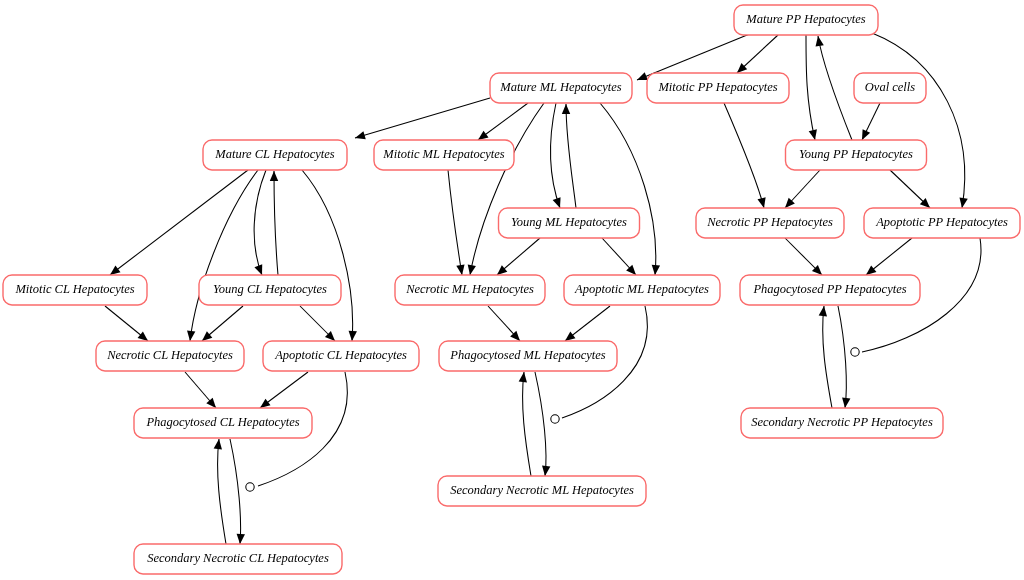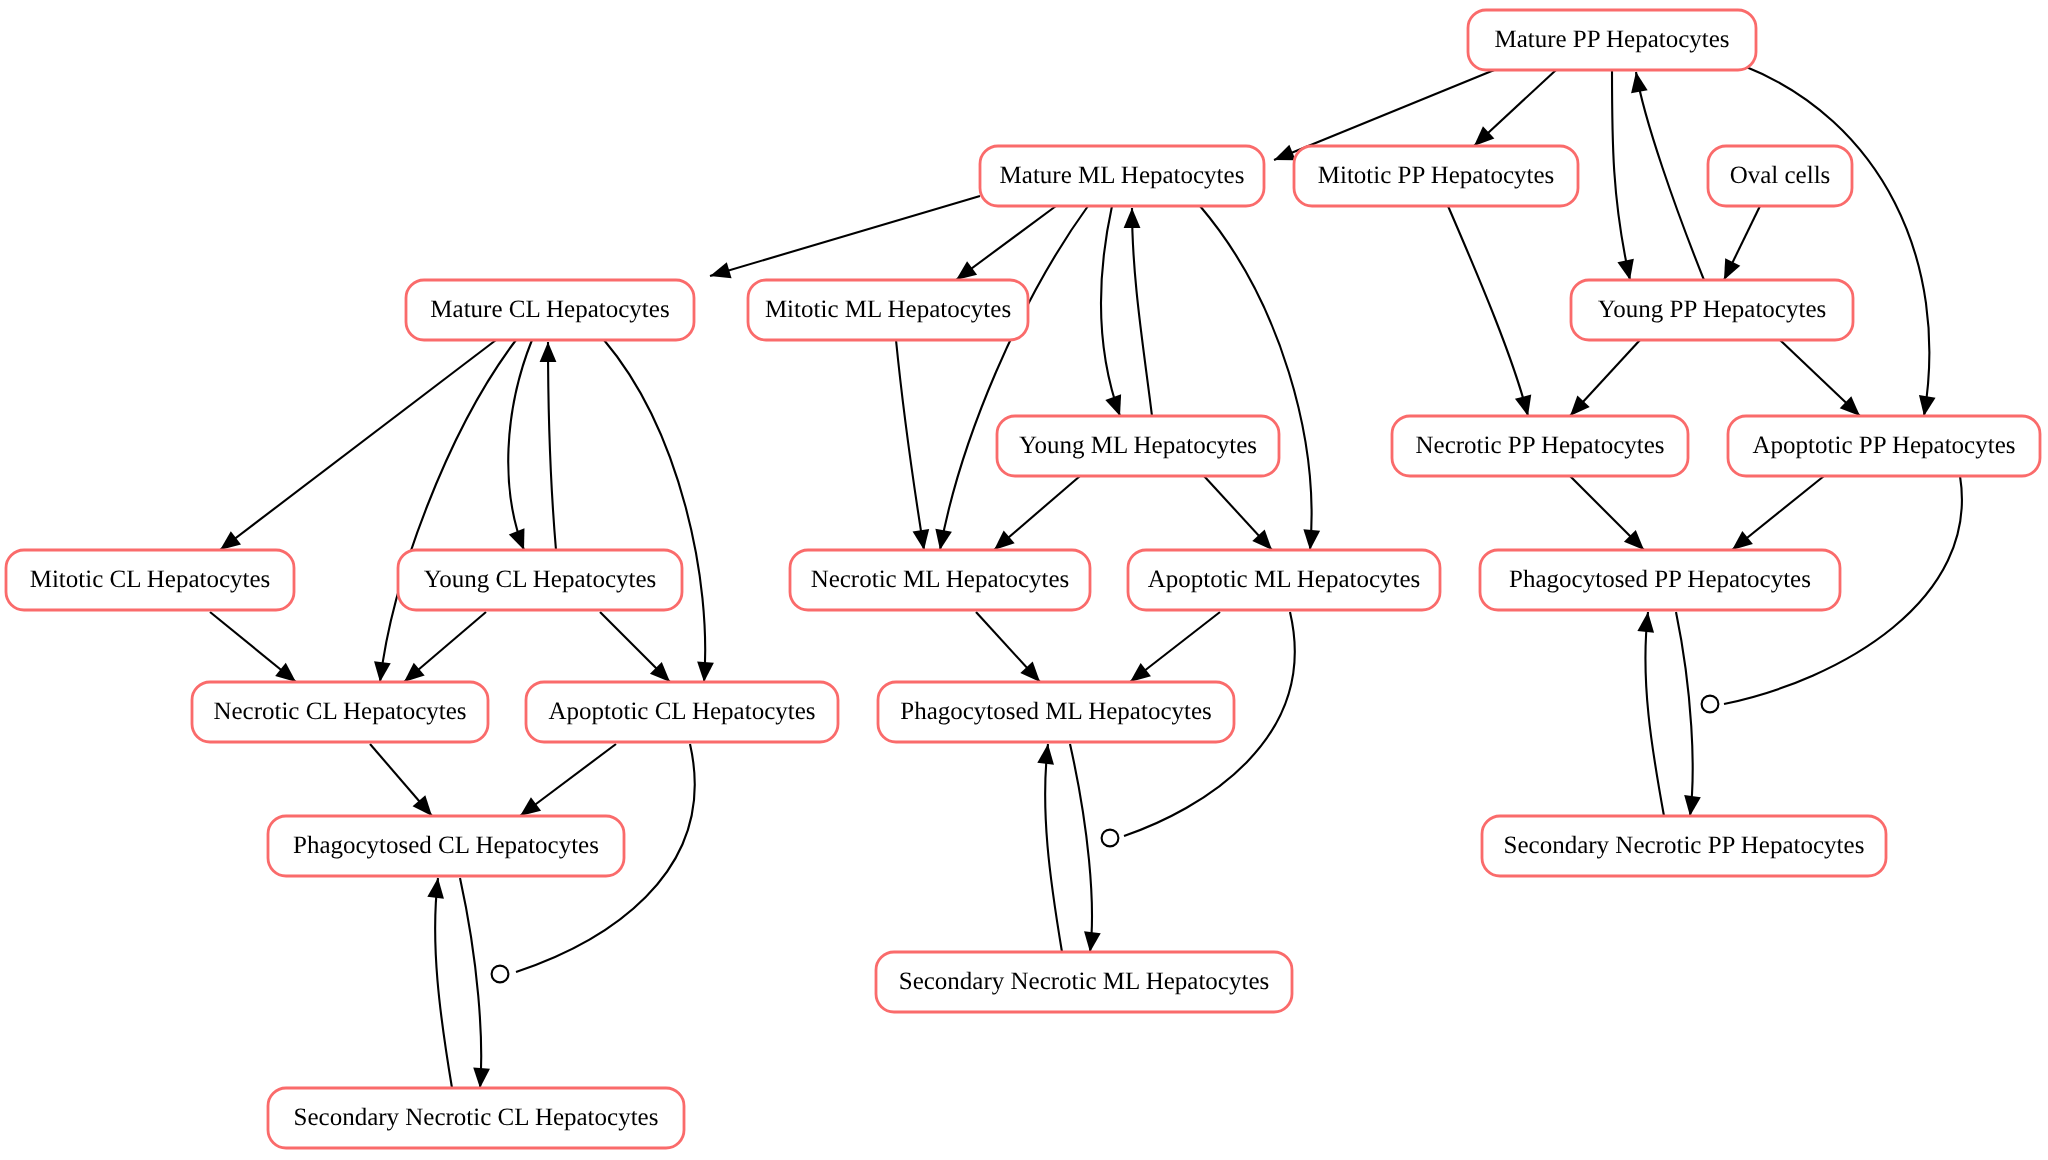--- a/index.html
+++ b/index.html
@@ -7,20 +7,21 @@
     padding: 0;
     background: #ffffff;
   }
   #diagram-root {
     position: relative;
     width: 1024px;
     height: 580px;
     background: #ffffff;
     font-family: "Liberation Serif", "DejaVu Serif", serif;
     overflow: hidden;
+    font-style: italic;
   }
   svg#graph {
     display: block;
     width: 1024px;
     height: 580px;
   }
   .node-box {
     fill: #ffffff;
     stroke: #fa6b6b;
     stroke-width: 1.4px;

